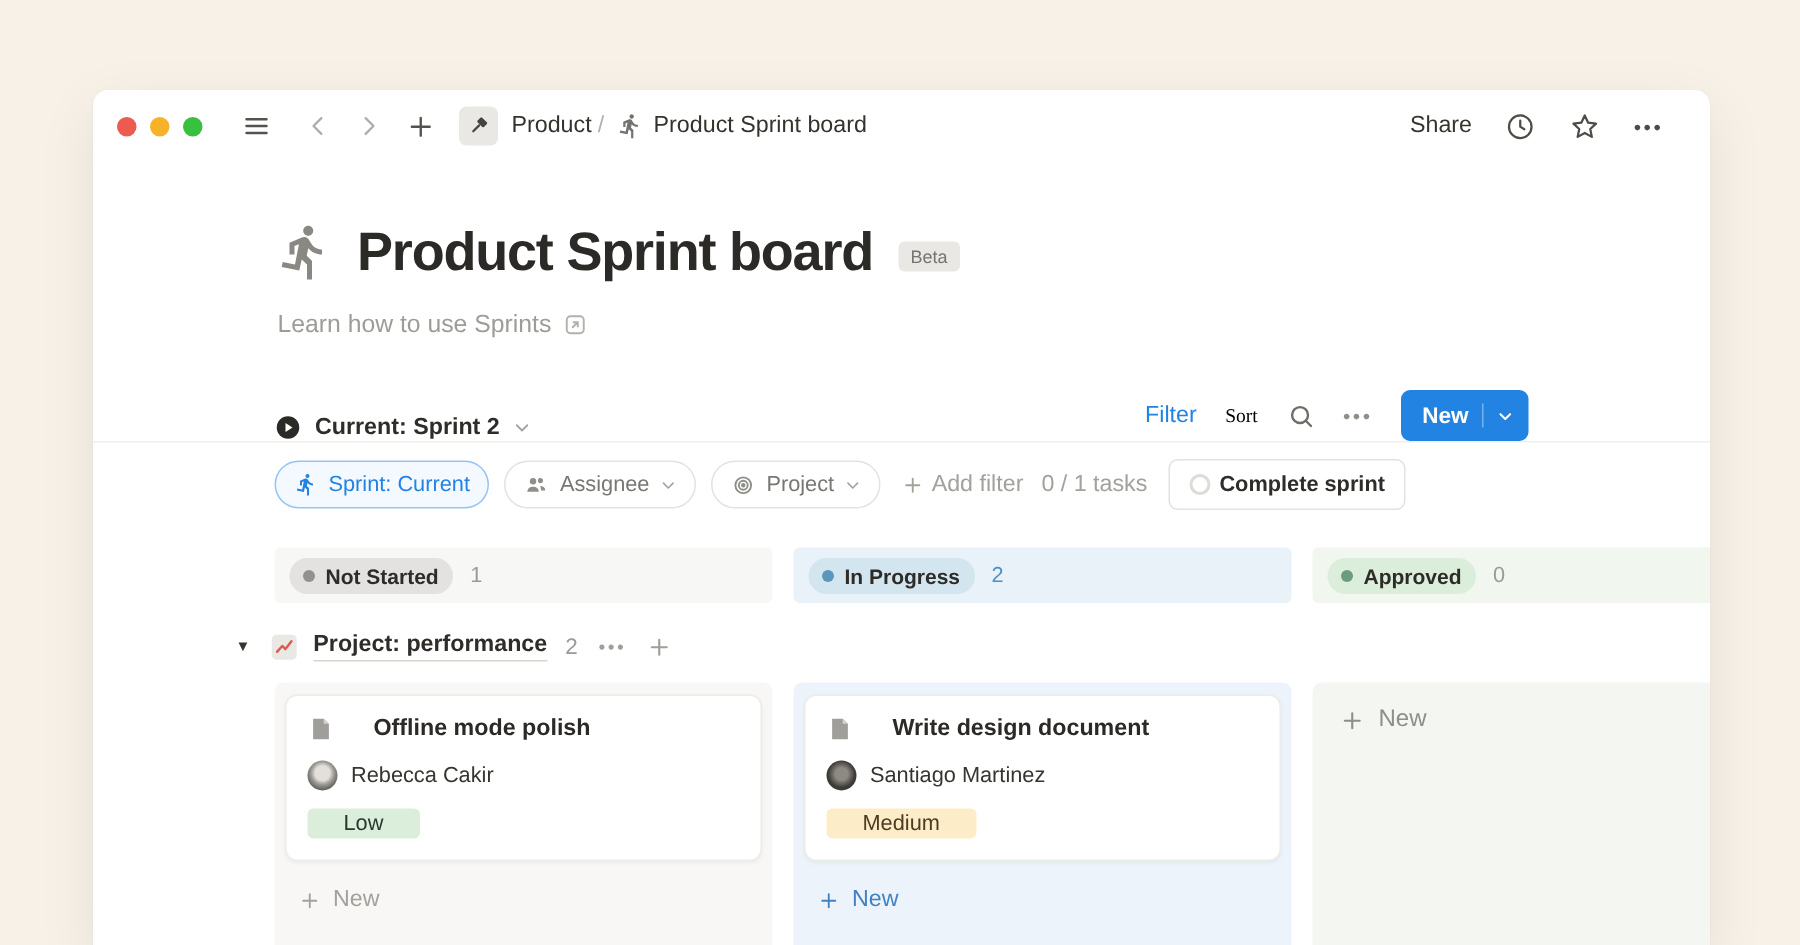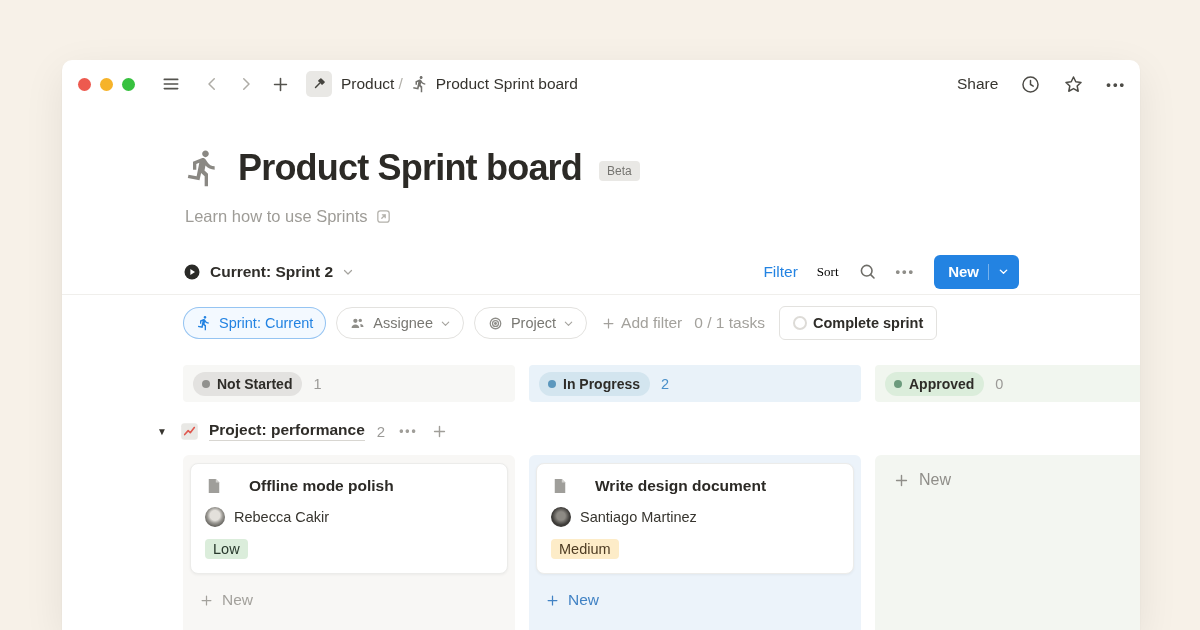--- a/index.html
+++ b/index.html
@@ -7,21 +7,21 @@
   .page { position:relative; width:1200px; height:630px; }
   .window {
     position:absolute; left:62px; top:60px; width:1078px; height:570px;
     background:#ffffff; border-radius:10px 10px 0 0; overflow:hidden;
     box-shadow:0 1px 2px rgba(0,0,0,.05), 0 12px 40px rgba(20,20,20,.08);
     color:#32302c;
   }
   svg { display:block; }
 
   
-  .topbar { position:absolute; top:0; left:0; right:0; height:48px; display:flex; align-items:center; padding:0 14px 0 16px; }
+  .topbar { position:absolute; top:0; left:0; right:0; height:48px; display:flex; align-items:center; padding:0 31px 0 16px; }
   .traffic { display:flex; gap:9px; margin-right:26px; }
   .light { width:13px; height:13px; border-radius:50%; }
   .light.red { background:#ed5a4f; } .light.yellow { background:#f6b32a; } .light.green { background:#37c13f; }
   .tb-icon { display:flex; align-items:center; justify-content:center; color:#54534e; }
   .tb-nav { color:#aeaca6; }
   .gap-lg { margin-right:22px; } .gap-md { margin-right:16px; }
   .ws-icon { width:26px; height:26px; border-radius:5px; background:#e9e8e5; display:flex; align-items:center; justify-content:center; color:#45443f; margin-right:9px; }
   .crumb { font-size:15.5px; color:#35332e; }
   .crumb-sep { color:#b3b1ab; margin:0 8px 0 4px; font-size:15.5px; }
   .mini-runner { color:#73726e; margin-right:7px; }
@@ -31,21 +31,21 @@
 
   
   .title-row { position:absolute; top:87px; left:121px; display:flex; align-items:center; gap:15px; }
   .title-runner { color:#8a8883; }
   h1.page-title { font-size:36px; font-weight:700; letter-spacing:-0.8px; color:#2c2a26; }
   .beta { align-self:center; margin-top:5px; margin-left:2px; background:#e9e8e5; color:#757470; font-size:12px; font-weight:500; padding:3px 8px; border-radius:4px; }
   .subtitle { position:absolute; top:147px; left:123px; display:flex; align-items:center; gap:7px; color:#9e9c97; font-size:16.5px; }
   .ext-icon { color:#b3b1ab; }
 
   
-  .toolbar { position:absolute; top:189px; left:0; right:0; height:46px; display:flex; align-items:center; padding:0 121px; border-bottom:1px solid #f0efec; }
+  .toolbar { position:absolute; top:189px; left:0; right:0; height:46px; display:flex; align-items:flex-end; padding:0 121px; border-bottom:1px solid #f0efec; }
   .view-sel { display:flex; align-items:center; gap:9px; }
   .view-label { font-size:15.5px; font-weight:700; color:#2f2d29; }
   .chev { color:#a5a39e; }
   .toolbar-right { margin-left:auto; display:flex; align-items:center; gap:19px; }
   .filter-lnk { color:#2383e2; font-size:15.5px; }
   .sort-lnk { color:#000000; font-size:13px;font-family:Liberation Serif, serif; }
   .search-ic { color:#6e6d68; }
   .more-dots { color:#8f8e89; font-size:13px; letter-spacing:2px; font-weight:700; }
   .new-btn { display:flex; align-items:center; height:34px; background:#2383e2; border:none; border-radius:6px; padding:0 10px 0 14px; color:#fff; cursor:pointer; }
   .new-btn .lbl { font-size:15px; font-weight:600; }
@@ -85,21 +85,21 @@
   .card { background:#fff; border:1px solid #ececea; border-radius:8px; box-shadow:0 1px 3px rgba(0,0,0,.05); padding:13px 14px 14px; cursor:pointer; }
   .card-title-row { display:flex; align-items:center; gap:26px; }
   .page-ic { flex:none; }
   .card-title { font-size:15.5px; font-weight:700; color:#2c2a26; }
   .assignee-row { display:flex; align-items:center; gap:9px; margin-top:12px; }
   .avatar { width:20px; height:20px; border-radius:50%; flex:none; }
   .avatar-1 { background:radial-gradient(circle at 50% 42%, #e3e0db 0 32%, #9c9a95 50%, #56544f 78%); }
   .avatar-2 { background:radial-gradient(circle at 50% 45%, #8d8a84 0 28%, #3d3b38 60%); }
   .assignee-name { font-size:14.5px; color:#37352f; }
   .tag-row { margin-top:12px; }
-  .tag { display:inline-block; padding:2px 8px; border-radius:4px; font-size:14.5px; }
+  .tag { display:inline-block; padding:2px 24px; border-radius:4px; font-size:14.5px; }
   .new-row { display:flex; align-items:center; gap:8px; margin-top:12px; padding:5px 9px; font-size:15.5px; color:#a3a19c; cursor:pointer; }
   .new-row.blue { color:#4182c4; }
   .lane-new-top { display:flex; align-items:center; gap:9px; font-size:16px; color:#8f8e89; padding:2px 6px; cursor:pointer; }
 </style>
 </head>
 <body>
 
 <div class="page">
   <div class="window">
 

